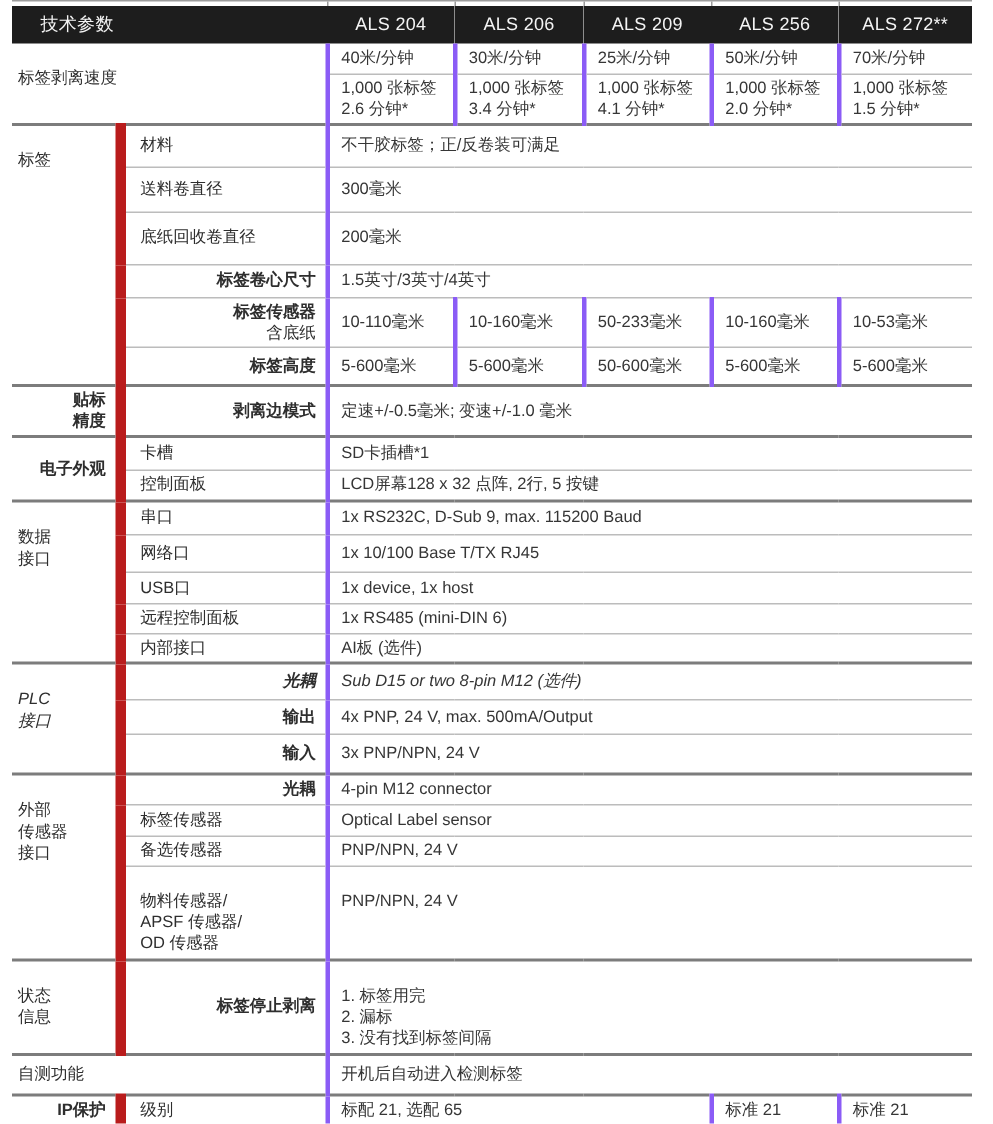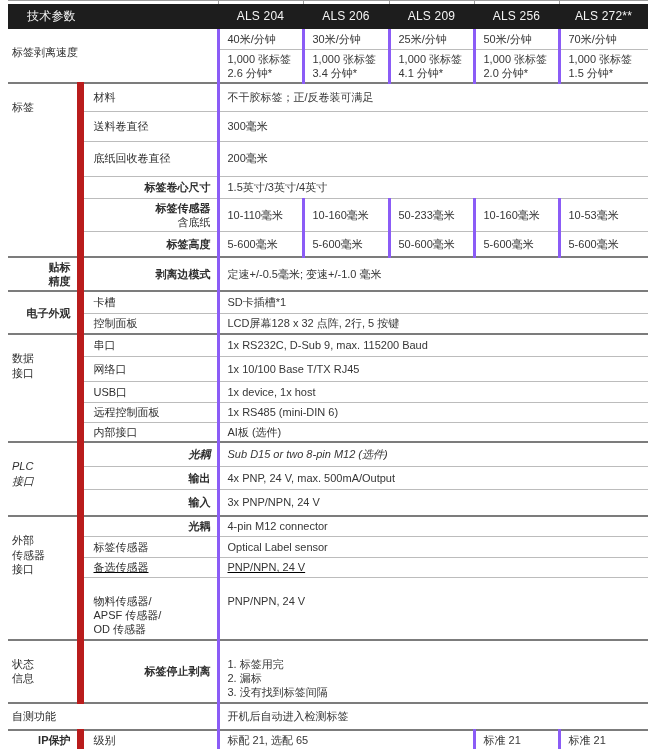--- a/index.html
+++ b/index.html
@@ -174,21 +174,21 @@
           <td class="group va-top" rowspan="4">外部
 传感器
 接口</td>
           <td class="param bold">光耦</td>
           <td class="value" colspan="5">4-pin M12 connector</td>
         </tr>
         <tr class="sep-light" style="height: 21px;">
           <td class="param">标签传感器</td>
           <td class="value" colspan="5">Optical Label sensor</td>
         </tr>
-        <tr class="sep-light" style="height: 20px; text-decoration: underline;">
+        <tr class="sep-light" style="height: 20px;">
           <td class="param">备选传感器</td>
           <td class="value" colspan="5">PNP/NPN, 24 V</td>
         </tr>
         <tr class="sep-light" style="height: 48px;">
           <td class="param va-top">物料传感器/
 APSF 传感器/
 OD 传感器</td>
           <td class="value va-top" colspan="5">PNP/NPN, 24 V</td>
         </tr>
         <tr class="sep-dark" style="height: 43px;">

